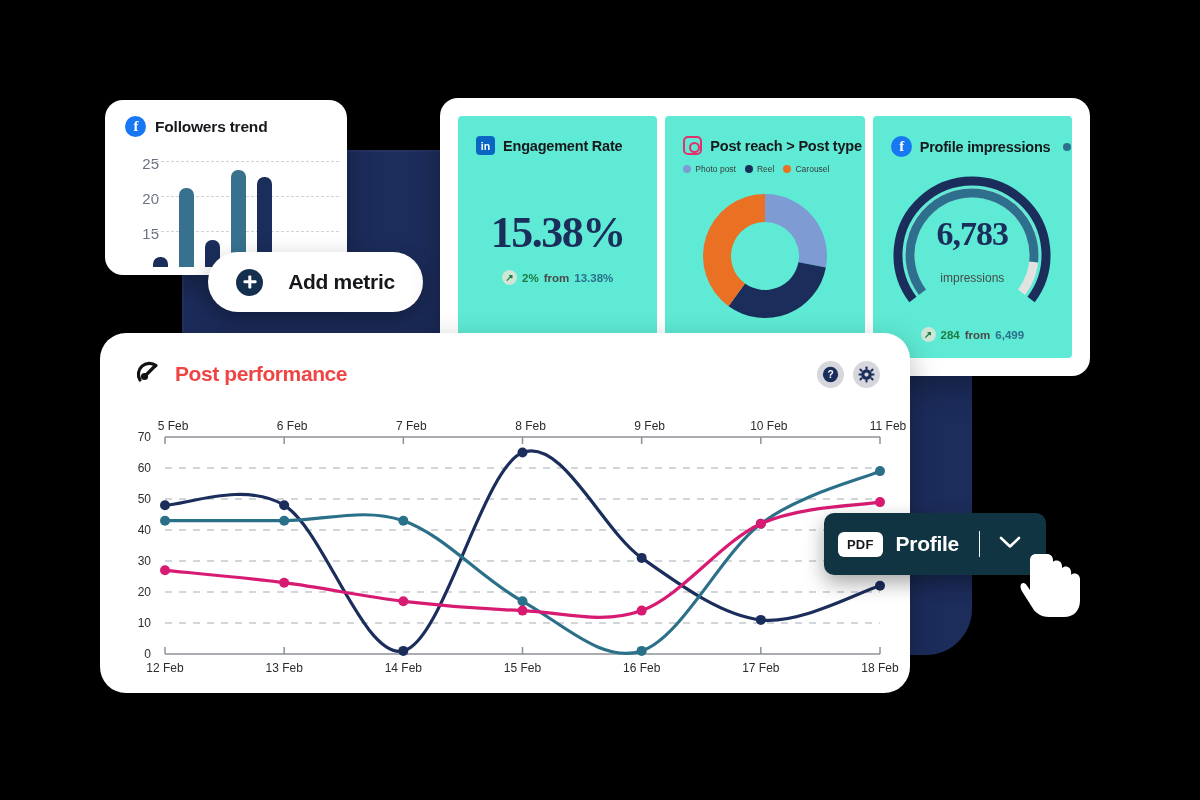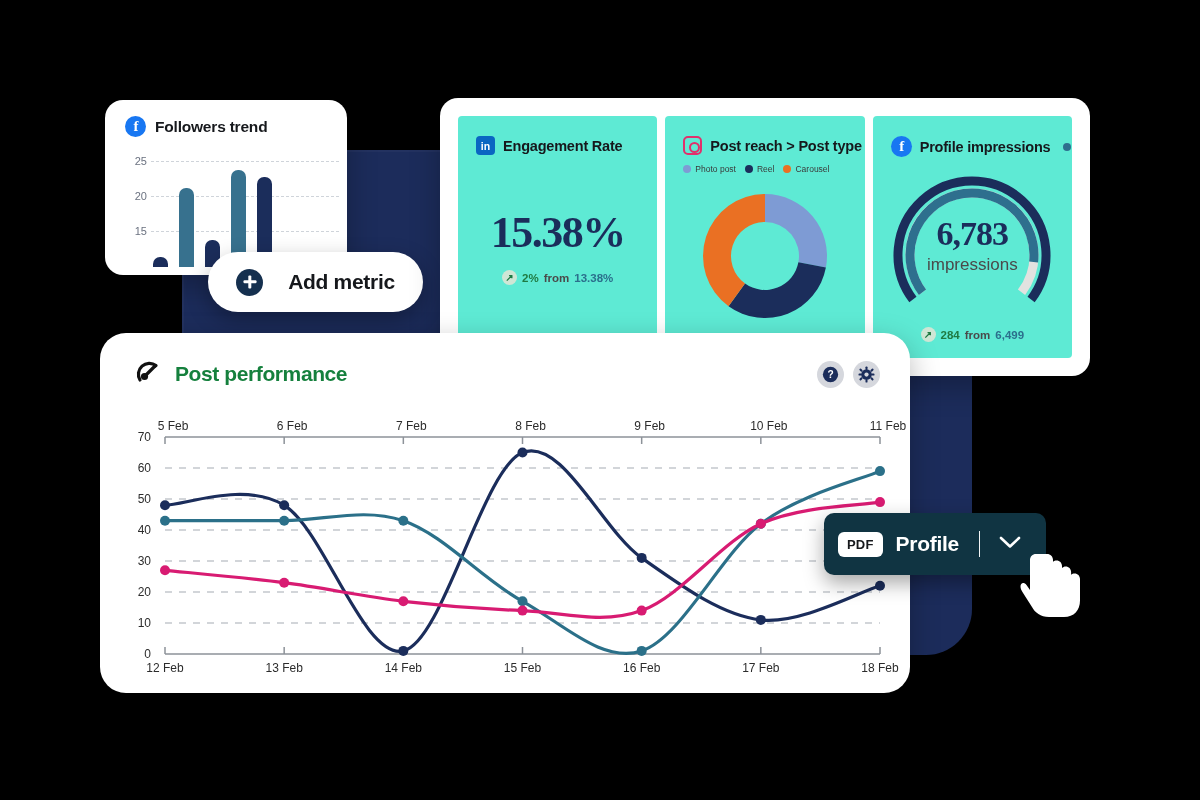--- a/index.html
+++ b/index.html
@@ -42,22 +42,22 @@
     transform: translateY(-52%);
     text-align: center; color: #fff;
     font-family: "Liberation Serif", serif;
     font-weight: 700; font-size: 15px; line-height: 1;
     padding-left: 1px;
   }
   .fc-title { font-size: 15.5px; font-weight: 700; color: #16181c; letter-spacing: -0.2px; }
 
   .fc-chart { position: relative; margin: 12px 0 0 0; height: 118px; }
   .fc-ylab {
-    position: absolute; left: 16px; width: 26px; text-align: right;
-    font-size: 11px; color: #6b7280;
+    position: absolute; left: 28px; width: 26px; text-align: right;
+    font-size: 15px; color: #6b7280;
   }
   .fc-grid {
     position: absolute; left: 46px; right: 8px; height: 0;
     border-top: 1px dashed #cfd4da;
   }
   .fc-bars {
     position: absolute; left: 48px; right: 10px; bottom: 0; height: 106px;
     display: flex; align-items: flex-end; gap: 11px;
   }
   .fc-bar { width: 15px; border-radius: 7px 7px 0 0; }
@@ -143,31 +143,31 @@
 
   
   .gauge-wrap { position: relative; display: flex; justify-content: center; margin-top: 6px; }
   .gauge-center {
     position: absolute; left: 0; right: 0; top: 52px; text-align: center;
   }
   .gauge-value {
     font-size: 34px; font-weight: 700; color: #1b2d5b; letter-spacing: -1px;
     font-family: "Liberation Serif", serif;
   }
-  .gauge-unit { font-size: 17px; color: #4a4a4a; margin-top: 2px; }
+  .gauge-unit { font-size: 12px; color: #4a4a4a; margin-top: 18px; }
 
   
   #post-card {
     left: 100px; top: 333px; width: 810px; height: 360px;
     border-radius: 26px;
   }
   .pp-head {
     display: flex; align-items: center; padding: 26px 30px 0 35px;
   }
-  .pp-title { font-size: 21px; font-weight: 700; color: #15803d; letter-spacing: -0.4px; margin-left: 14px; }
+  .pp-title { font-size: 21px; font-weight: 700; color: #ef4444; letter-spacing: -0.4px; margin-left: 14px; }
   .pp-actions { margin-left: auto; display: flex; gap: 9px; }
   .round-btn {
     width: 27px; height: 27px; border-radius: 50%;
     background: #d5d7dd; display: flex; align-items: center; justify-content: center;
     cursor: pointer;
   }
   .pp-chart { position: relative; margin: 22px 0 0 0; height: 270px; }
 
   
   #export-btn {

